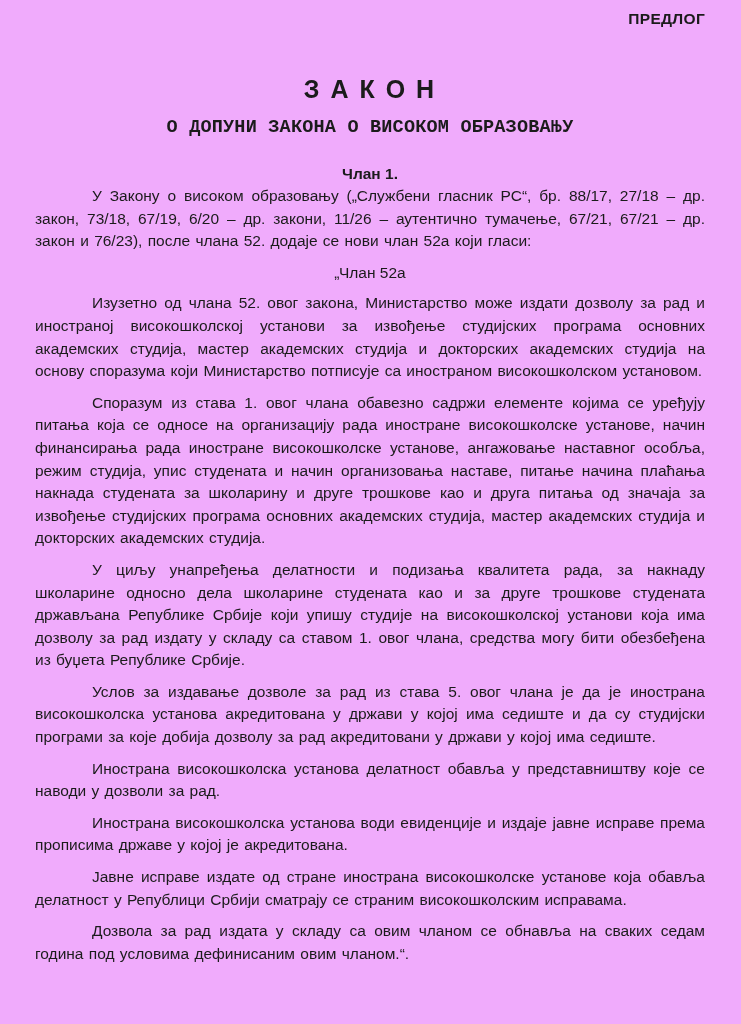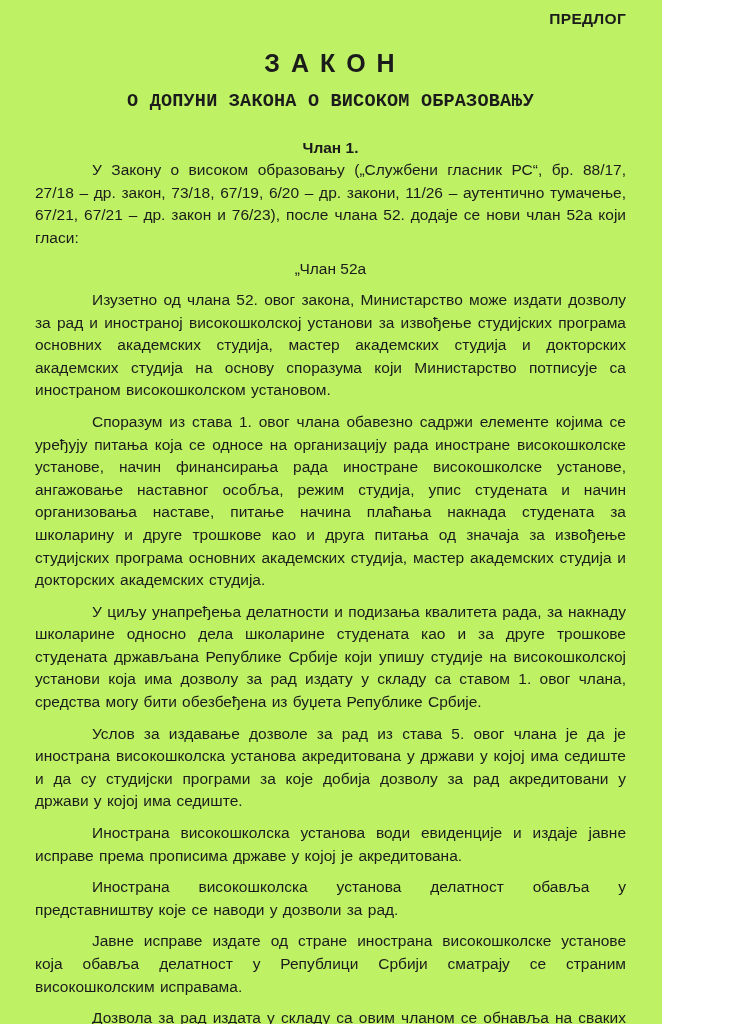--- a/index.html
+++ b/index.html
@@ -9,40 +9,40 @@
     background: #ffffff;
   }
 
   body {
     font-family: "Liberation Sans", "DejaVu Sans", sans-serif;
     color: #1b1b1b;
   }
 
   .page {
     position: relative;
-    width: 662px;
+    width: 741px;
     height: 1024px;
-    background: #bef264;
+    background: #f0abfc;
     padding: 10px 36px 0 35px;
     overflow: hidden;
   }
 
   .corner-label {
     text-align: right;
     font-weight: bold;
     font-size: 15.5px;
     letter-spacing: 0.3px;
   }
 
   .doc-title {
     text-align: center;
     font-weight: bold;
     font-size: 25px;
     letter-spacing: 2px;
-    margin-top: 21px;
+    margin-top: 47px;
   }
 
   .doc-subtitle {
     text-align: center;
     font-weight: bold;
     font-size: 18.5px;
     letter-spacing: 0.2px;
     margin-top: 13px;
     font-family: Liberation Mono, monospace;
   }
@@ -89,21 +89,21 @@
   <div class="sub-article-heading">„Члан 52а</div>
 
   <p class="body-para">Изузетно од члана 52. овог закона, Министарство може издати дозволу за рад и иностраној високошколској установи за извођење студијских програма основних академских студија, мастер академских студија и докторских академских студија на основу споразума који Министарство потписује са иностраном високошколском установом.</p>
 
   <p class="body-para">Споразум из става 1. овог члана обавезно садржи елементе којима се уређују питања која се односе на организацију рада иностране високошколске установе, начин финансирања рада иностране високошколске установе, ангажовање наставног особља, режим студија, упис студената и начин организовања наставе, питање начина плаћања накнада студената за школарину и друге трошкове као и друга питања од значаја за извођење студијских програма основних академских студија, мастер академских студија и докторских академских студија.</p>
 
   <p class="body-para">У циљу унапређења делатности и подизања квалитета рада, за накнаду школарине односно дела школарине студената као и за друге трошкове студената држављана Републике Србије који упишу студије на високошколској установи која има дозволу за рад издату у складу са ставом 1. овог члана, средства могу бити обезбеђена из буџета Републике Србије.</p>
 
   <p class="body-para">Услов за издавање дозволе за рад из става 5. овог члана је да је инострана високошколска установа акредитована у држави у којој има седиште и да су студијски програми за које добија дозволу за рад акредитовани у држави у којој има седиште.</p>
 
+  <p class="body-para">Инострана високошколска установа делатност обавља у представништву које се наводи у дозволи за рад.</p>
+
   <p class="body-para">Инострана високошколска установа води евиденције и издаје јавне исправе према прописима државе у којој је акредитована.</p>
-
-  <p class="body-para">Инострана високошколска установа делатност обавља у представништву које се наводи у дозволи за рад.</p>
 
   <p class="body-para">Јавне исправе издате од стране инострана високошколске установе која обавља делатност у Републици Србији сматрају се страним високошколским исправама.</p>
 
   <p class="body-para">Дозвола за рад издата у складу са овим чланом се обнавља на сваких седам година под условима дефинисаним овим чланом.“.</p>
 
 </div>
 
 </body></html>

